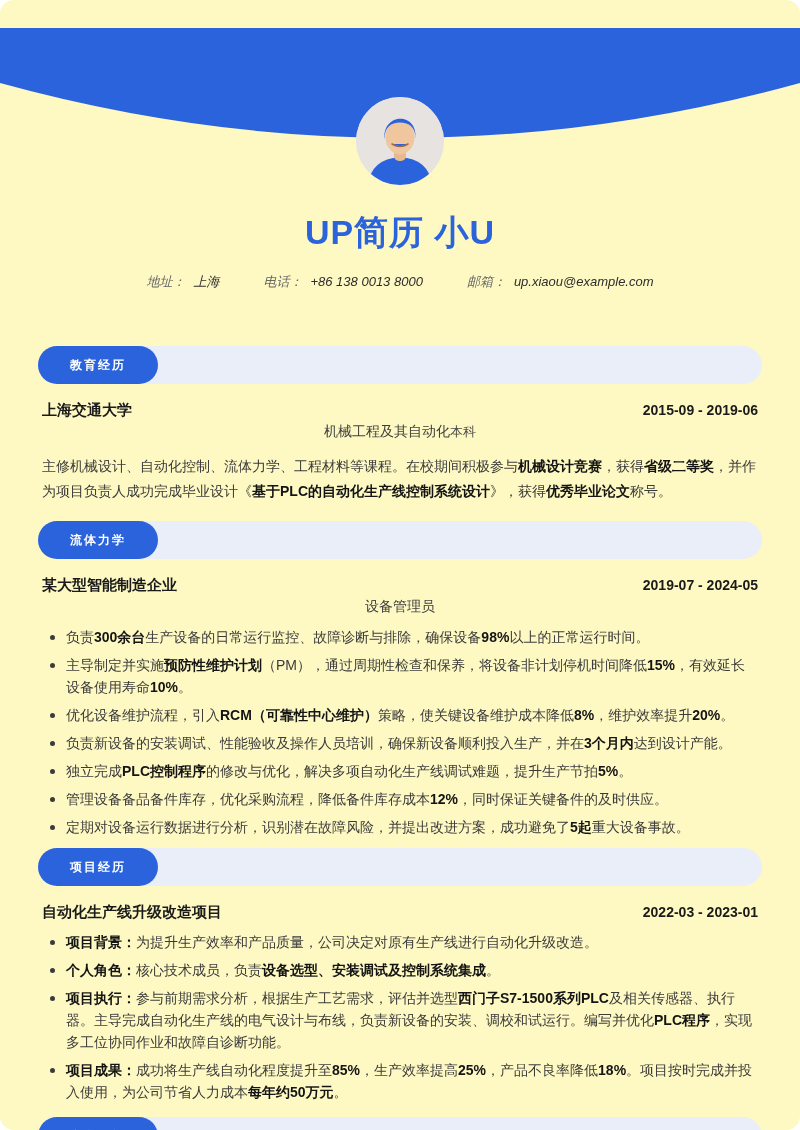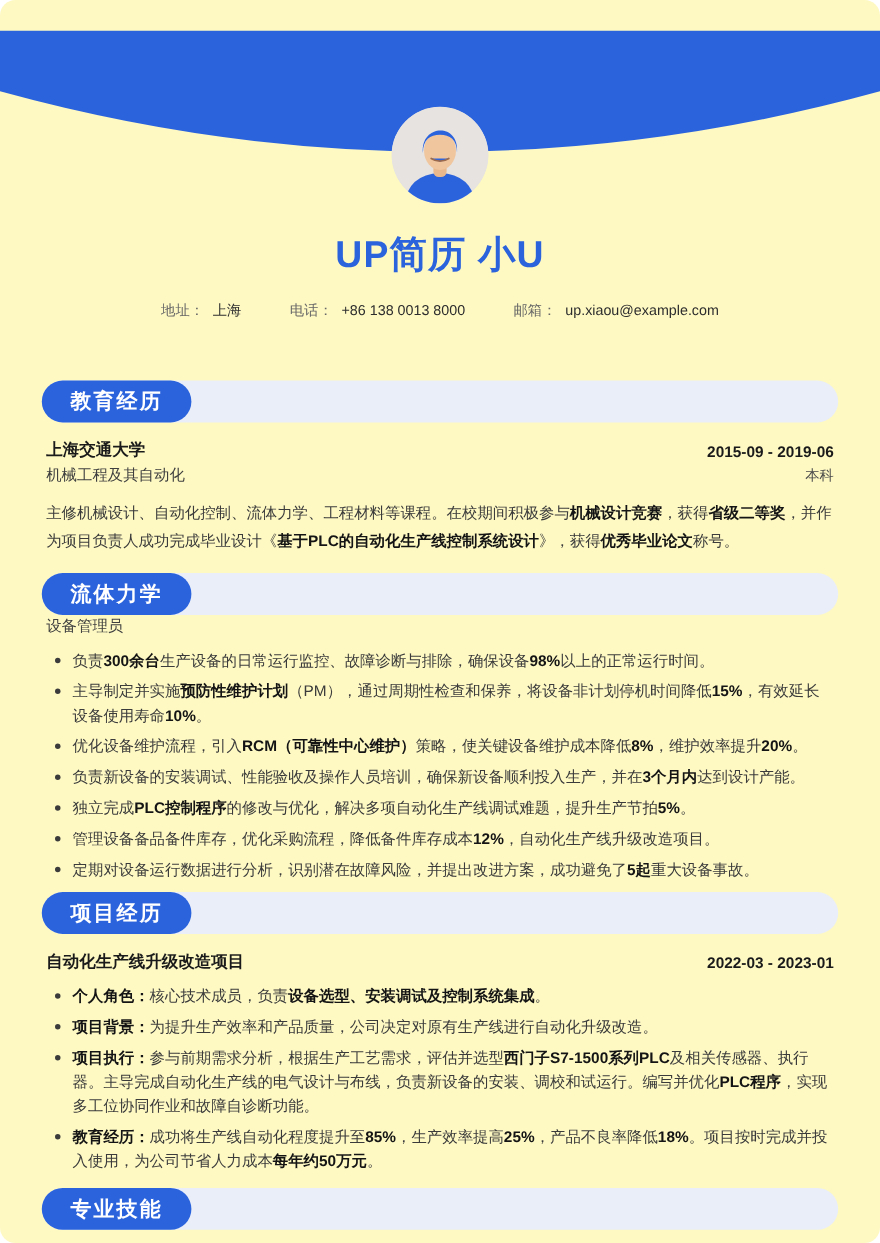--- a/index.html
+++ b/index.html
@@ -29,47 +29,47 @@
   }
   .avatar svg{display:block;width:88px;height:88px;}
 
   .name{
     margin-top:16px;text-align:center;
     font-size:34px;line-height:42px;font-weight:700;color:var(--primary);
     letter-spacing:1px;
   }
   .contact{
     margin-top:20px;display:flex;justify-content:center;gap:44px;
-    font-size:13px;line-height:18px;
+    font-size:13px;line-height:18px;font-style:italic;
   }
   .contact .grp{display:flex;gap:8px;}
   .contact .lbl{color:var(--muted);}
   .contact .val{color:#2d2d2d;}
 
   
   .content{margin:0 38px;}
   .sec-head{
     position:relative;height:38px;border-radius:19px;background:var(--bar);
   }
   .sec-pill{
     position:absolute;left:0;top:0;height:38px;min-width:120px;
     border-radius:19px;background:var(--primary);
     display:flex;align-items:center;justify-content:center;
-    color:#fff;font-size:19px;font-weight:700;letter-spacing:2px;
+    color:#fff;font-size:12px;font-weight:700;letter-spacing:2px;
     padding:0 26px;
   }
   .entry-row{
     display:flex;justify-content:space-between;align-items:flex-start;
     margin:15px 4px 0 4px;
     gap:40px;
   }
   .entry-title{font-size:15px;font-weight:700;color:var(--ink);line-height:22px;}
   .entry-date{font-size:14px;font-weight:700;color:var(--ink);line-height:22px;}
   .entry-sub{
-    display:flex;justify-content:space-between;align-items:baseline;
+    display:flex;justify-content:center;align-items:baseline;
     margin:0 4px;
   }
   .entry-role{font-size:14px;color:#3f3f3f;line-height:20px;}
   .entry-degree{font-size:13px;color:#4a4a4a;line-height:20px;}
   .para{
     margin:12px 4px 0 4px;font-size:14px;line-height:25px;color:var(--body);
   }
   ul.blist{margin:10px 4px 0 10px;list-style:none;}
   ul.blist li{
     position:relative;padding-left:18px;font-size:14px;line-height:22px;
@@ -138,47 +138,51 @@
         <span class="entry-role">机械工程及其自动化</span>
         <span class="entry-degree">本科</span>
       </div>
       <p class="para"><span>主修机械设计、自动化控制、流体力学、工程材料等课程。在校期间积极参与</span><span class="b">机械设计竞赛</span><span>，获得</span><span class="b">省级二等奖</span><span>，并作为项目负责人成功完成毕业设计《</span><span class="b">基于PLC的自动化生产线控制系统设计</span><span>》，获得</span><span class="b">优秀毕业论文</span><span>称号。</span></p>
     </section>
 
     <section>
       <div class="sec-head mt-work">
         <div class="sec-pill">流体力学</div>
       </div>
+      <div class="entry-row">
+        <span class="entry-title">某大型智能制造企业</span>
+        <span class="entry-date">2019-07 - 2024-05</span>
+      </div>
       <div class="entry-sub">
         <span class="entry-role">设备管理员</span>
       </div>
       <ul class="blist">
         <li><span>负责</span><span class="b">300余台</span><span>生产设备的日常运行监控、故障诊断与排除，确保设备</span><span class="b">98%</span><span>以上的正常运行时间。</span></li>
         <li><span>主导制定并实施</span><span class="b">预防性维护计划</span><span>（PM），通过周期性检查和保养，将设备非计划停机时间降低</span><span class="b">15%</span><span>，有效延长设备使用寿命</span><span class="b">10%</span><span>。</span></li>
         <li><span>优化设备维护流程，引入</span><span class="b">RCM（可靠性中心维护）</span><span>策略，使关键设备维护成本降低</span><span class="b">8%</span><span>，维护效率提升</span><span class="b">20%</span><span>。</span></li>
         <li><span>负责新设备的安装调试、性能验收及操作人员培训，确保新设备顺利投入生产，并在</span><span class="b">3个月内</span><span>达到设计产能。</span></li>
         <li><span>独立完成</span><span class="b">PLC控制程序</span><span>的修改与优化，解决多项自动化生产线调试难题，提升生产节拍</span><span class="b">5%</span><span>。</span></li>
-        <li><span>管理设备备品备件库存，优化采购流程，降低备件库存成本</span><span class="b">12%</span><span>，自动化生产线升级改造项目。</span></li>
+        <li><span>管理设备备品备件库存，优化采购流程，降低备件库存成本</span><span class="b">12%</span><span>，同时保证关键备件的及时供应。</span></li>
         <li><span>定期对设备运行数据进行分析，识别潜在故障风险，并提出改进方案，成功避免了</span><span class="b">5起</span><span>重大设备事故。</span></li>
       </ul>
     </section>
 
     <section>
       <div class="sec-head mt-proj">
         <div class="sec-pill">项目经历</div>
       </div>
       <div class="entry-row">
         <span class="entry-title">自动化生产线升级改造项目</span>
         <span class="entry-date">2022-03 - 2023-01</span>
       </div>
       <ul class="blist proj">
+        <li><span class="b">项目背景：</span><span>为提升生产效率和产品质量，公司决定对原有生产线进行自动化升级改造。</span></li>
         <li><span class="b">个人角色：</span><span>核心技术成员，负责</span><span class="b">设备选型、安装调试及控制系统集成</span><span>。</span></li>
-        <li><span class="b">项目背景：</span><span>为提升生产效率和产品质量，公司决定对原有生产线进行自动化升级改造。</span></li>
         <li><span class="b">项目执行：</span><span>参与前期需求分析，根据生产工艺需求，评估并选型</span><span class="b">西门子S7-1500系列PLC</span><span>及相关传感器、执行器。主导完成自动化生产线的电气设计与布线，负责新设备的安装、调校和试运行。编写并优化</span><span class="b">PLC程序</span><span>，实现多工位协同作业和故障自诊断功能。</span></li>
-        <li><span class="b">教育经历：</span><span>成功将生产线自动化程度提升至</span><span class="b">85%</span><span>，生产效率提高</span><span class="b">25%</span><span>，产品不良率降低</span><span class="b">18%</span><span>。项目按时完成并投入使用，为公司节省人力成本</span><span class="b">每年约50万元</span><span>。</span></li>
+        <li><span class="b">项目成果：</span><span>成功将生产线自动化程度提升至</span><span class="b">85%</span><span>，生产效率提高</span><span class="b">25%</span><span>，产品不良率降低</span><span class="b">18%</span><span>。项目按时完成并投入使用，为公司节省人力成本</span><span class="b">每年约50万元</span><span>。</span></li>
       </ul>
     </section>
 
     <section>
       <div class="sec-head mt-skill">
         <div class="sec-pill">专业技能</div>
       </div>
     </section>
 
   </div>

